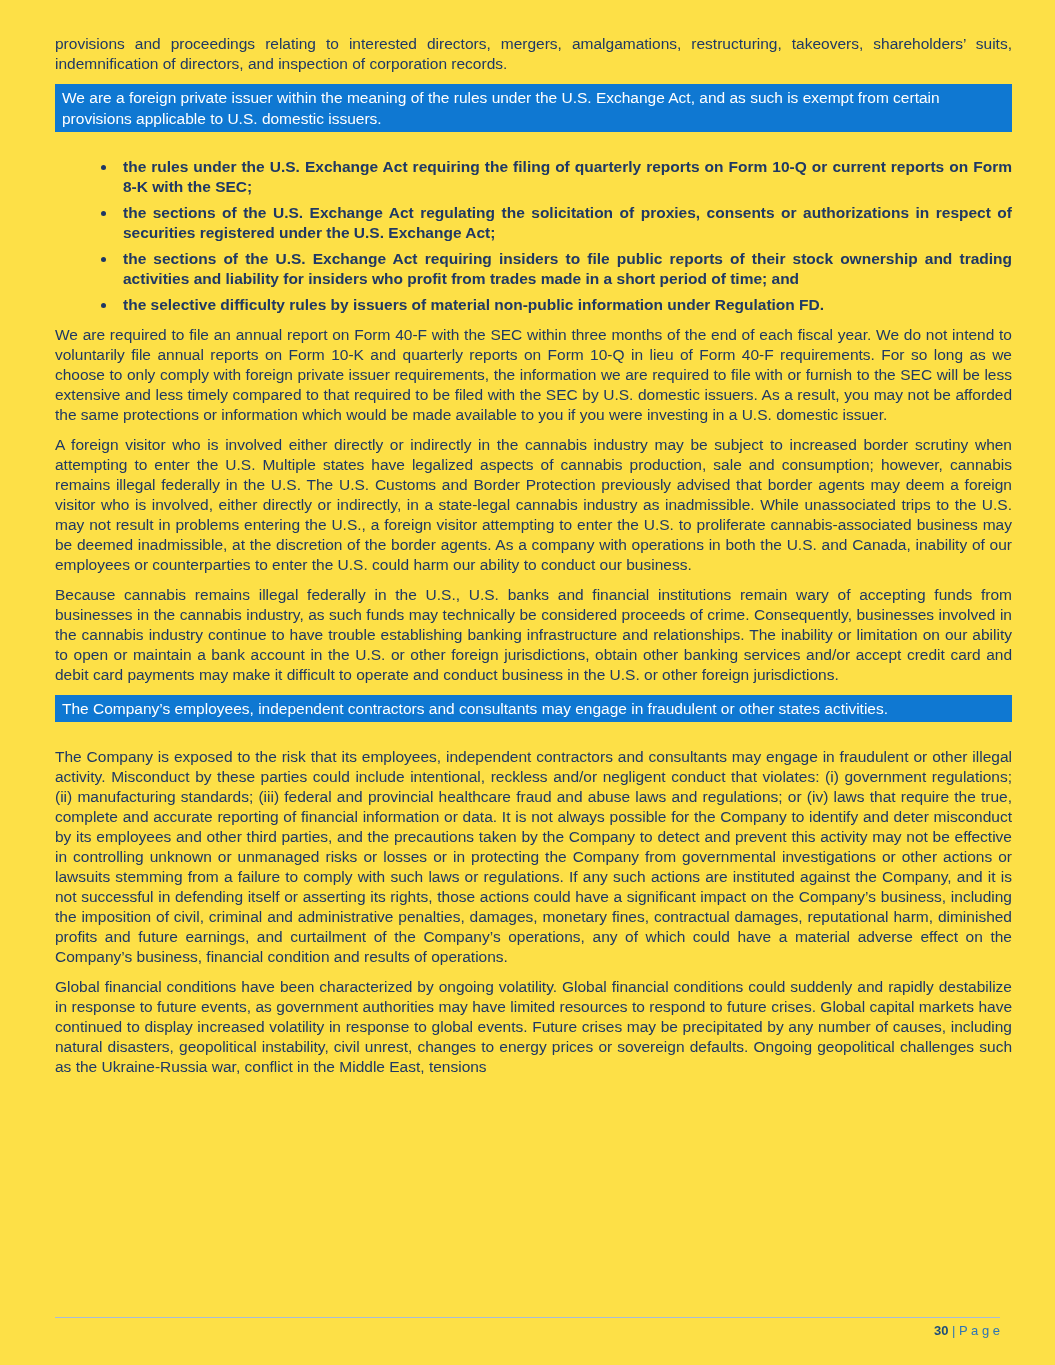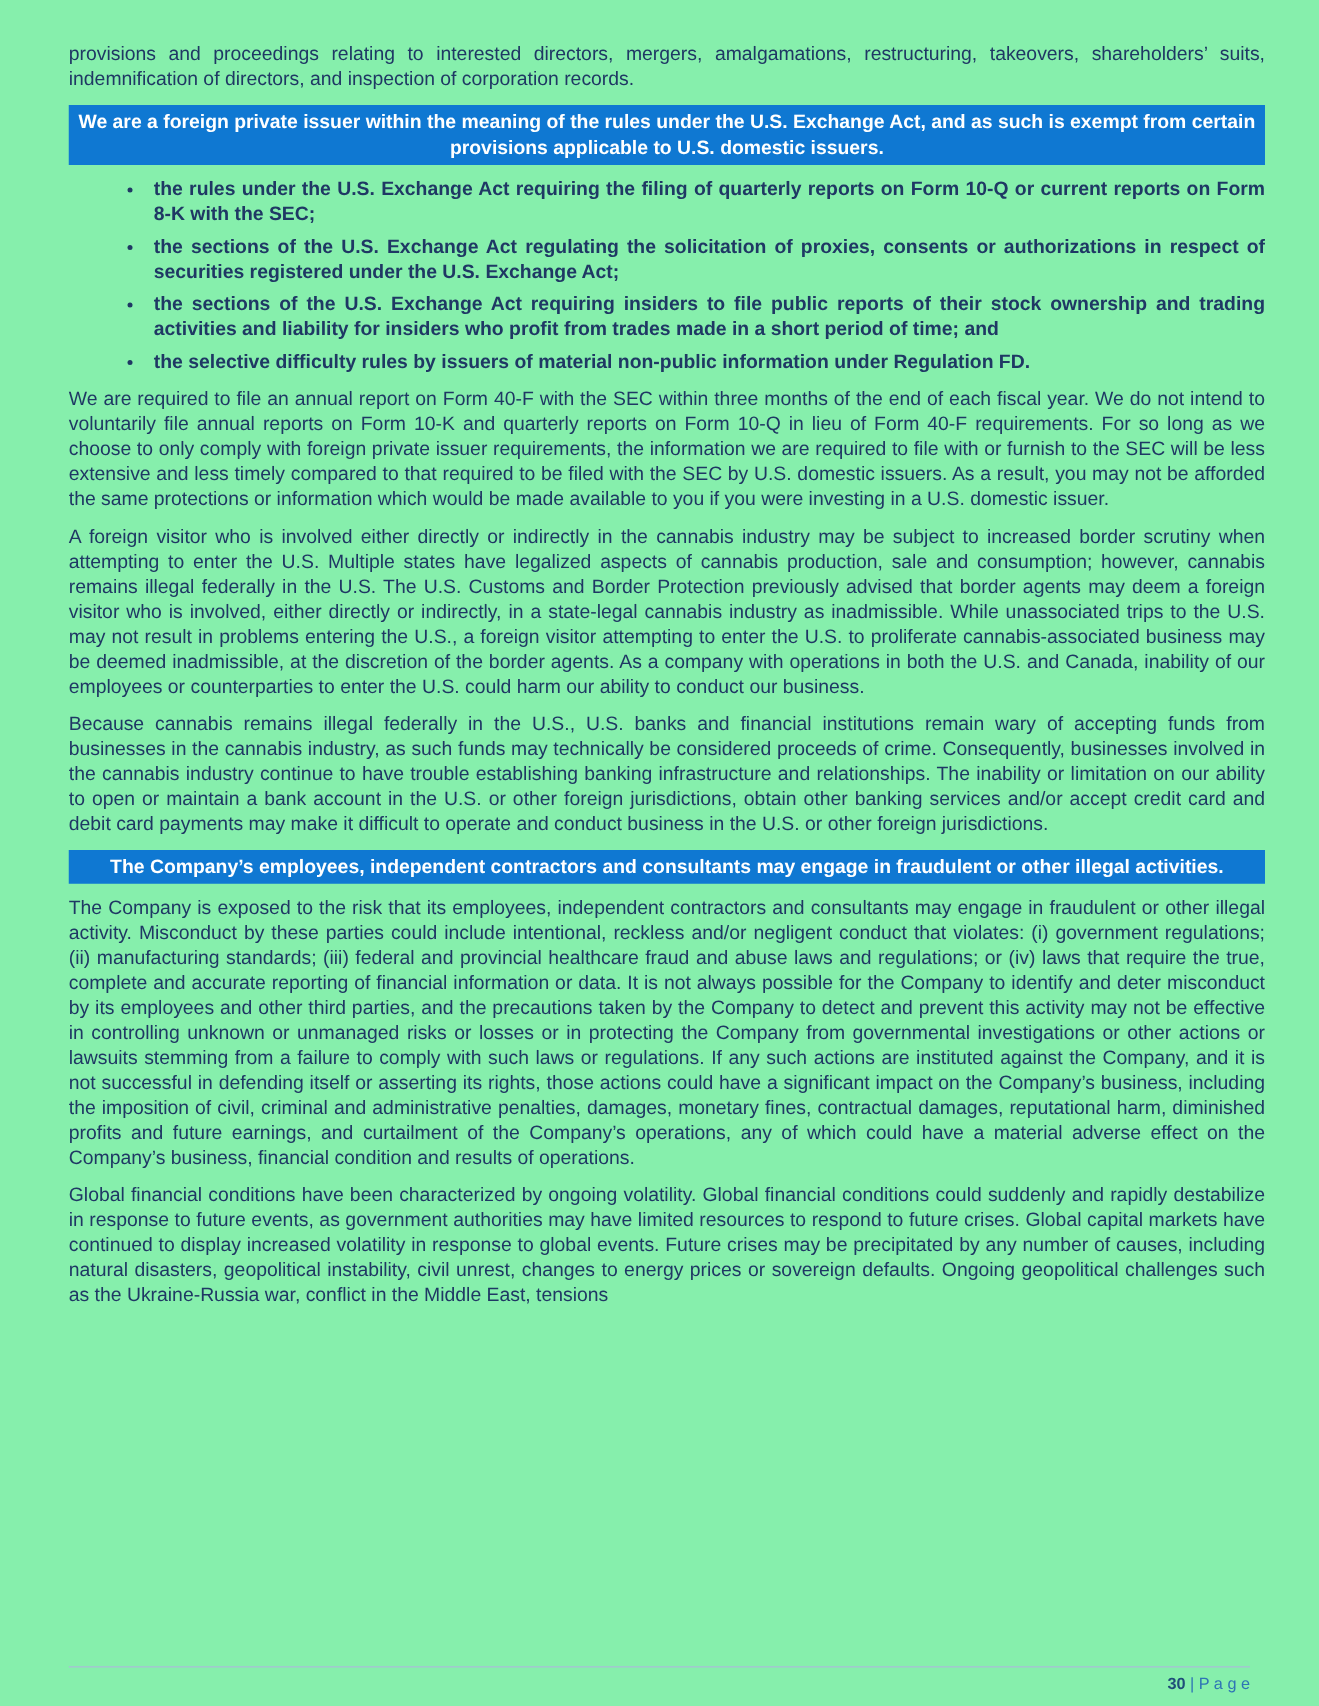--- a/index.html
+++ b/index.html
@@ -4,58 +4,58 @@
 <style>
   html, body {
     margin: 0;
     padding: 0;
     background: #ffffff;
   }
   .page {
     position: relative;
     width: 1055px;
     height: 1365px;
-    background: #86efac;
+    background: #fde047;
     box-sizing: border-box;
     padding: 34px 43px 0 55px;
     font-family: "Liberation Sans", sans-serif;
     font-size: 15.5px;
     line-height: 20px;
     color: #1F3864;
     overflow: hidden;
   }
   .para {
     margin: 0 0 10px 0;
     text-align: justify;
   }
   .heading {
-    margin: 0 0 10px 0;
+    margin: 0 0 25px 0;
     padding: 3px 7px;
     background: #0F78D2;
     color: #ffffff;
-    font-weight: bold;
-    text-align: center;
+    font-weight: normal;
+    text-align: left;
     line-height: 21px;
   }
   ul.bullets {
     margin: 2px 0 10px 0;
     padding-left: 62px;
     list-style: disc;
     font-weight: bold;
   }
   ul.bullets li {
     padding-left: 6px;
     margin: 0 0 6px 0;
     text-align: justify;
   }
   .footer {
     position: absolute;
     left: 55px;
     right: 55px;
-    bottom: 10px;
+    bottom: 26px;
   }
   .footer-rule {
     border-top: 1px solid #A9BDD6;
     margin-bottom: 5px;
   }
   .footer-text {
     text-align: right;
     font-size: 13px;
     line-height: 16px;
     color: #2E74B5;
@@ -74,21 +74,21 @@
       <div class="heading">We are a foreign private issuer within the meaning of the rules under the U.S. Exchange Act, and as such is exempt from certain provisions applicable to U.S. domestic issuers.</div>
       <ul class="bullets">
         <li>the rules under the U.S. Exchange Act requiring the filing of quarterly reports on Form 10-Q or current reports on Form 8-K with the SEC;</li>
         <li>the sections of the U.S. Exchange Act regulating the solicitation of proxies, consents or authorizations in respect of securities registered under the U.S. Exchange Act;</li>
         <li>the sections of the U.S. Exchange Act requiring insiders to file public reports of their stock ownership and trading activities and liability for insiders who profit from trades made in a short period of time; and</li>
         <li>the selective difficulty rules by issuers of material non-public information under Regulation FD.</li>
       </ul>
       <p class="para">We are required to file an annual report on Form 40-F with the SEC within three months of the end of each fiscal year. We do not intend to voluntarily file annual reports on Form 10-K and quarterly reports on Form 10-Q in lieu of Form 40-F requirements.  For so long as we choose to only comply with foreign private issuer requirements, the information we are required to file with or furnish to the SEC will be less extensive and less timely compared to that required to be filed with the SEC by U.S. domestic issuers. As a result, you may not be afforded the same protections or information which would be made available to you if you were investing in a U.S. domestic issuer.</p>
       <p class="para">A foreign visitor who is involved either directly or indirectly in the cannabis industry may be subject to increased border scrutiny when attempting to enter the U.S. Multiple states have legalized aspects of cannabis production, sale and consumption; however, cannabis remains illegal federally in the U.S. The U.S. Customs and Border Protection previously advised that border agents may deem a foreign visitor who is involved, either directly or indirectly, in a state-legal cannabis industry as inadmissible. While unassociated trips to the U.S. may not result in problems entering the U.S., a foreign visitor attempting to enter the U.S. to proliferate cannabis-associated business may be deemed inadmissible, at the discretion of the border agents. As a company with operations in both the U.S. and Canada, inability of our employees or counterparties to enter the U.S. could harm our ability to conduct our business.</p>
       <p class="para">Because cannabis remains illegal federally in the U.S., U.S. banks and financial institutions remain wary of accepting funds from businesses in the cannabis industry, as such funds may technically be considered proceeds of crime. Consequently, businesses involved in the cannabis industry continue to have trouble establishing banking infrastructure and relationships. The inability or limitation on our ability to open or maintain a bank account in the U.S. or other foreign jurisdictions, obtain other banking services and/or accept credit card and debit card payments may make it difficult to operate and conduct business in the U.S. or other foreign jurisdictions.</p>
-      <div class="heading">The Company’s employees, independent contractors and consultants may engage in fraudulent or other illegal activities.</div>
+      <div class="heading">The Company’s employees, independent contractors and consultants may engage in fraudulent or other states activities.</div>
       <p class="para">The Company is exposed to the risk that its employees, independent contractors and consultants may engage in fraudulent or other illegal activity. Misconduct by these parties could include intentional, reckless and/or negligent conduct that violates: (i) government regulations; (ii) manufacturing standards; (iii) federal and provincial healthcare fraud and abuse laws and regulations; or (iv) laws that require the true, complete and accurate reporting of financial information or data. It is not always possible for the Company to identify and deter misconduct by its employees and other third parties, and the precautions taken by the Company to detect and prevent this activity may not be effective in controlling unknown or unmanaged risks or losses or in protecting the Company from governmental investigations or other actions or lawsuits stemming from a failure to comply with such laws or regulations. If any such actions are instituted against the Company, and it is not successful in defending itself or asserting its rights, those actions could have a significant impact on the Company’s business, including the imposition of civil, criminal and administrative penalties, damages, monetary fines, contractual damages, reputational harm, diminished profits and future earnings, and curtailment of the Company’s operations, any of which could have a material adverse effect on the Company’s business, financial condition and results of operations.</p>
       <p class="para">Global financial conditions have been characterized by ongoing volatility. Global financial conditions could suddenly and rapidly destabilize in response to future events, as government authorities may have limited resources to respond to future crises. Global capital markets have continued to display increased volatility in response to global events. Future crises may be precipitated by any number of causes, including natural disasters, geopolitical instability, civil unrest, changes to energy prices or sovereign defaults. Ongoing geopolitical challenges such as the Ukraine-Russia war, conflict in the Middle East, tensions</p>
     </div>
   <div class="footer">
     <div class="footer-rule"></div>
     <div class="footer-text"><span class="pagenum">30</span><span> | P a g e</span></div>
   </div>
 </div>
 
 </body></html>

